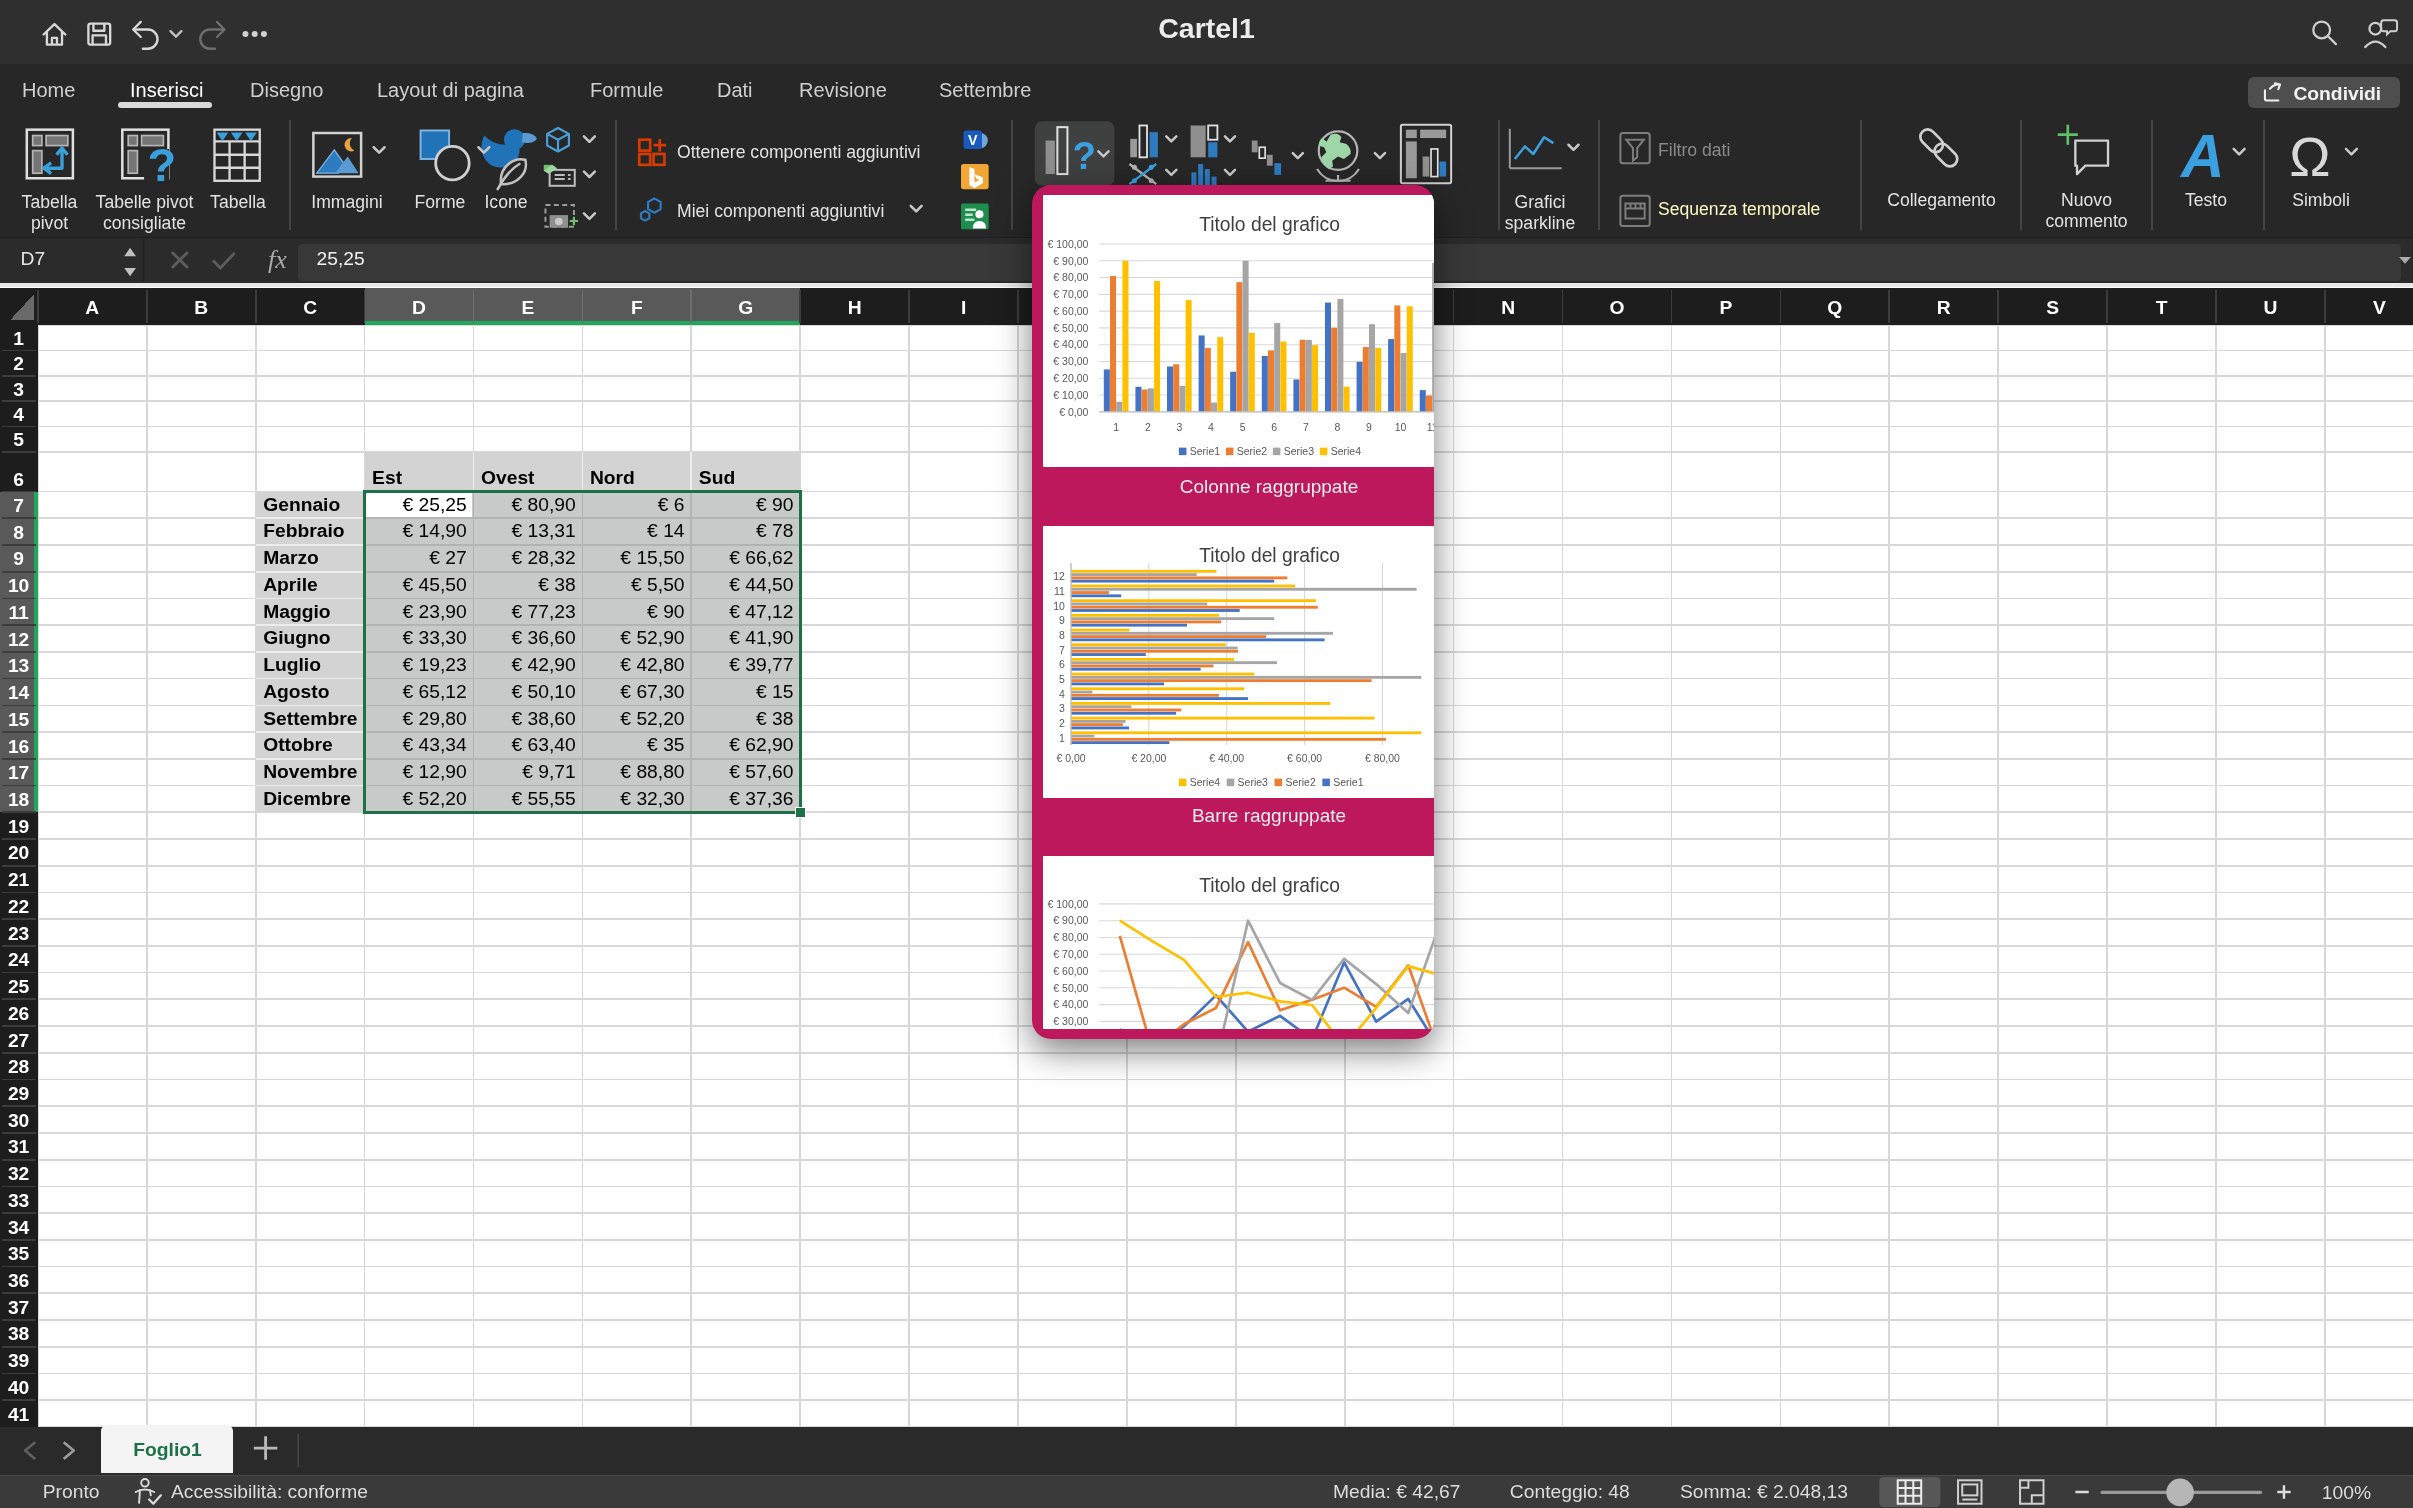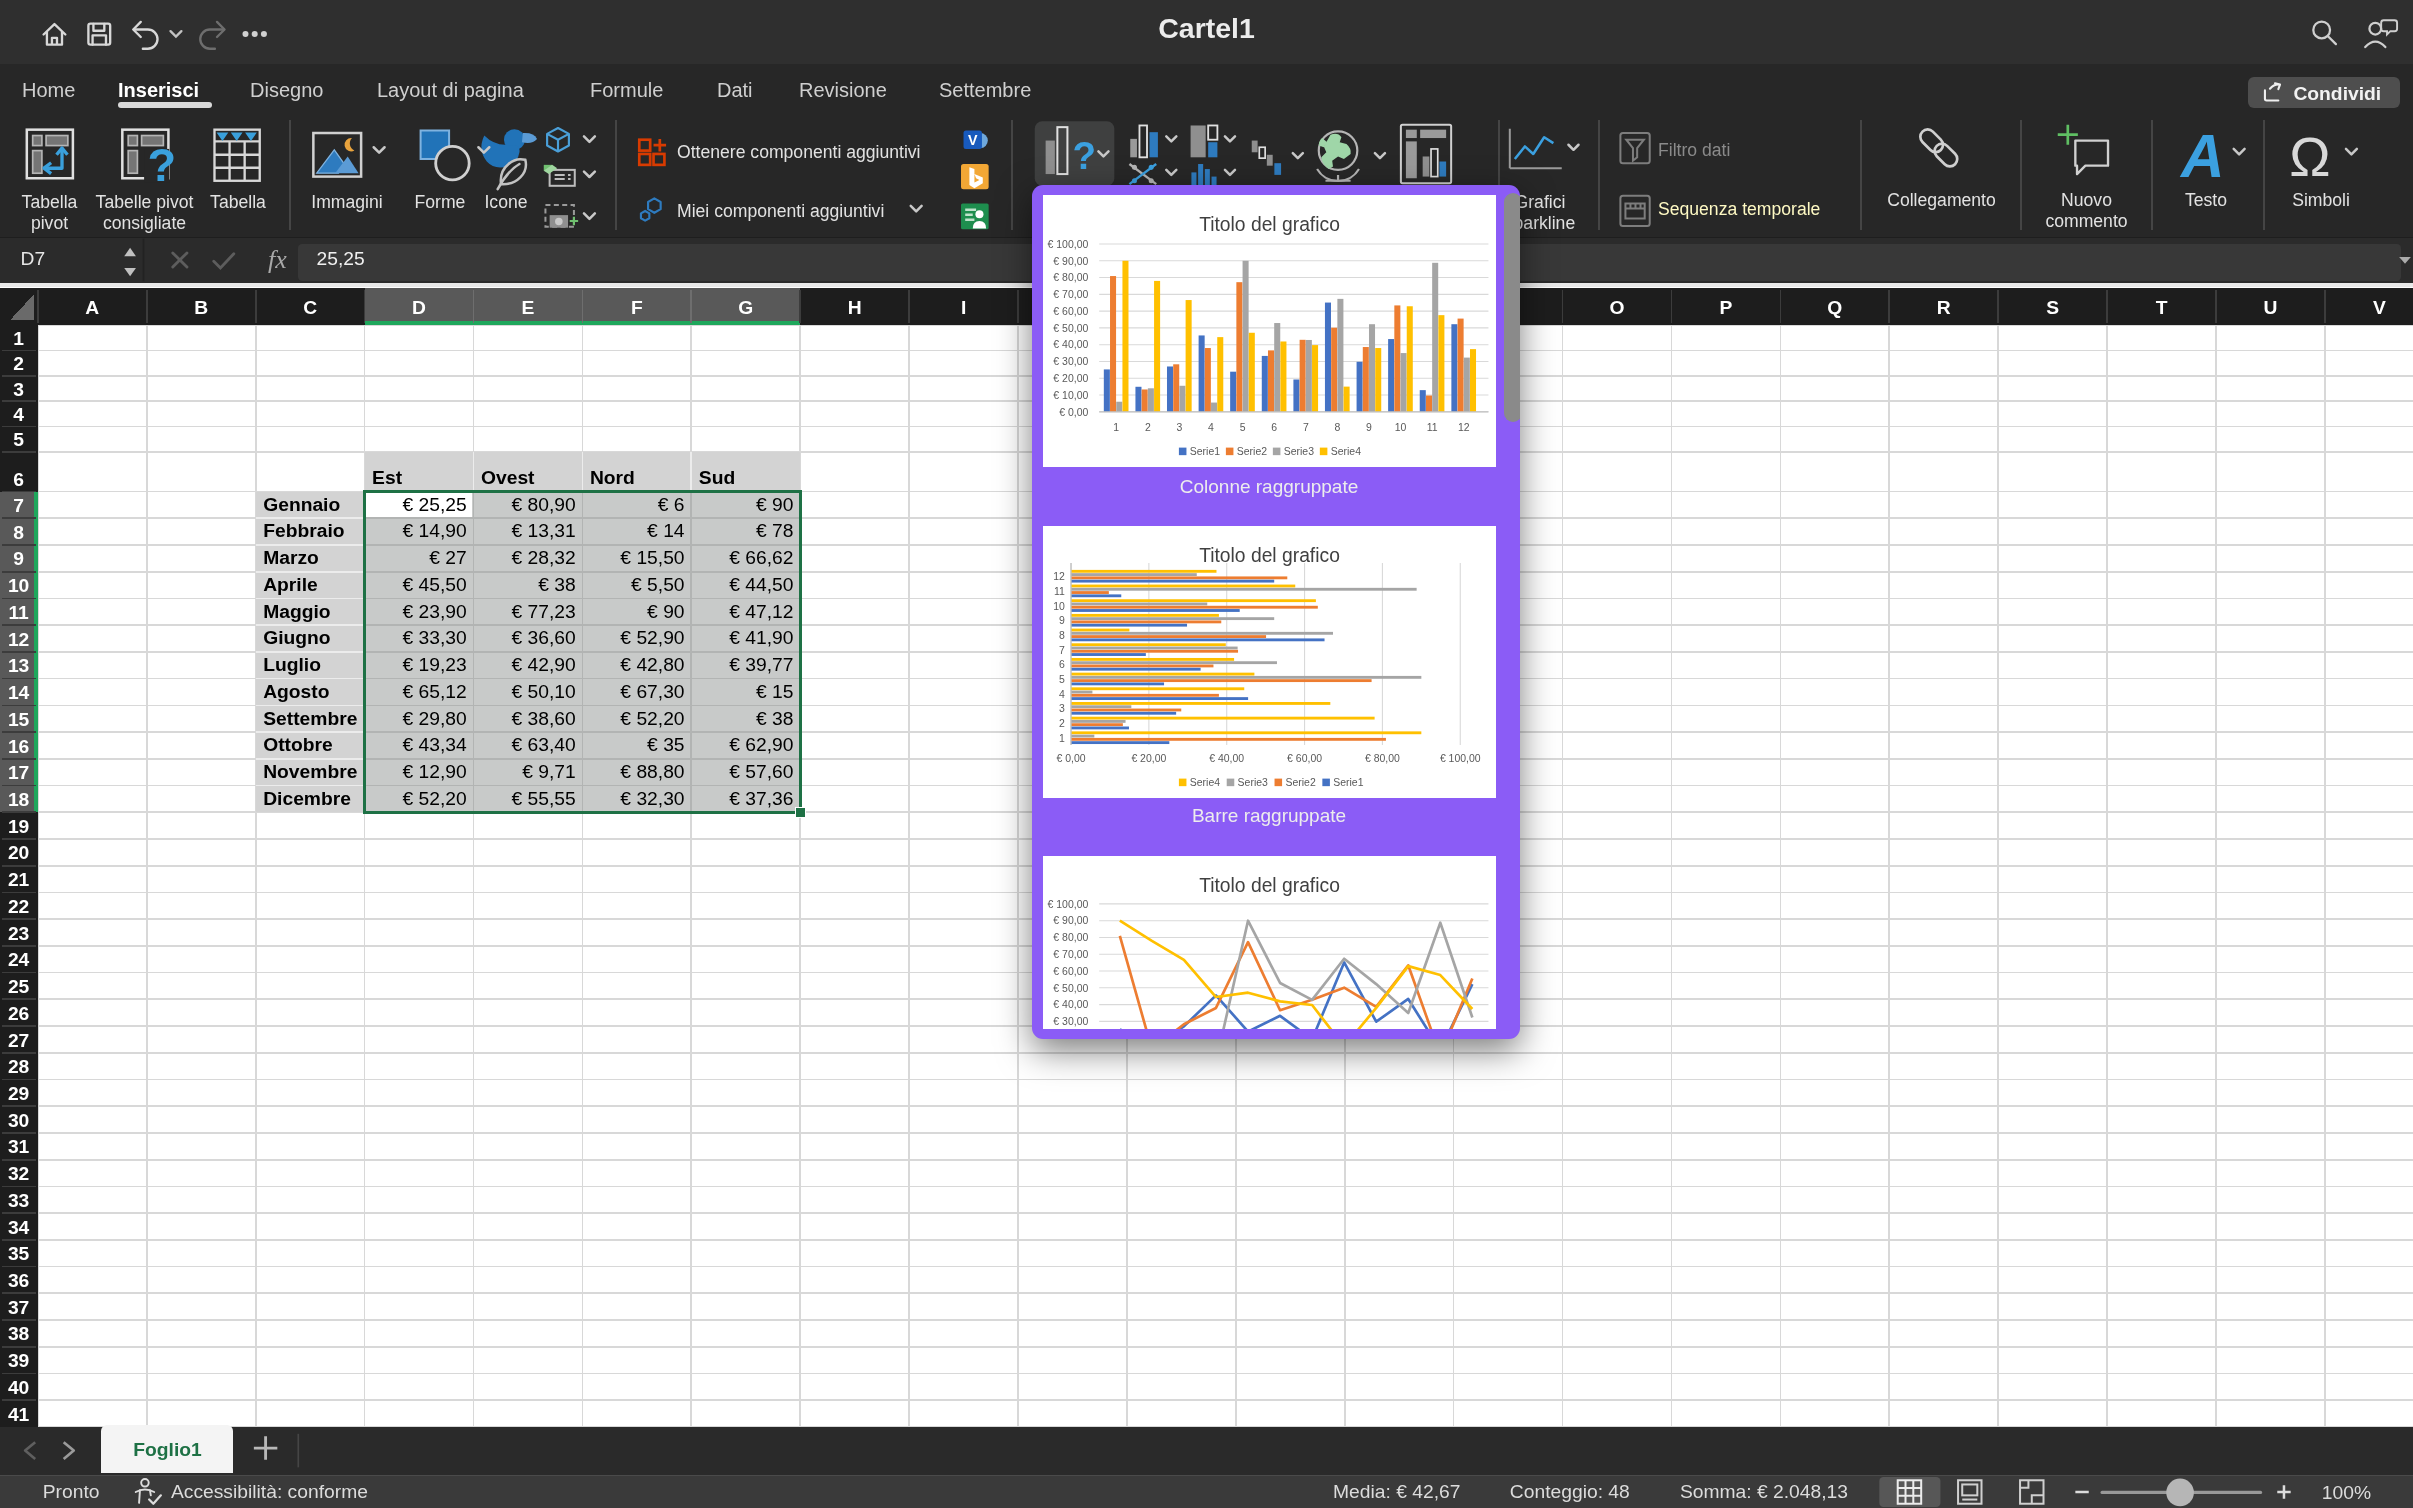--- a/index.html
+++ b/index.html
@@ -37,21 +37,21 @@
     <circle cx="2771" cy="35.5" r="10"></circle>
         <path d="M2778.5 43 L2788 52.5"></path>
     <circle cx="2835" cy="34" r="7"></circle>
         <path d="M2823 56 q12 -13 24 0"></path>
     <path d="M2845 24 h13 a3 3 0 0 1 3 3 v7 a3 3 0 0 1 -3 3 h-5 l-4 4 v-4 h-4 a3 3 0 0 1 -3 -3 v-7 a3 3 0 0 1 3 -3 z" stroke-width="2.3"></path>
   </g>
 </svg>
 
 <div class="abs" style="left:0;top:64px;width:2413px;height:173px;background:#272727"></div>
 <div class="tab" style="left:22px">Home</div>
-<div class="tab" style="left:118px;color:#ffffff;font-weight:bold">Inserisci</div>
+<div class="tab" style="left:130px;color:#ffffff;font-weight:normal">Inserisci</div>
 <div class="abs" style="left:118px;top:102px;width:94px;height:5.9px;background:#d9d9d9;border-radius:3.4px"></div>
 <div class="tab" style="left:250px">Disegno</div>
 <div class="tab" style="left:377px">Layout di pagina</div>
 <div class="tab" style="left:590px">Formule</div>
 <div class="tab" style="left:717px">Dati</div>
 <div class="tab" style="left:799px">Revisione</div>
 <div class="tab" style="left:939px">Settembre</div>
 <div class="abs" style="left:2248px;top:77px;width:152px;height:31px;background:#4e4e4e;border-radius:5.9px"></div>
 <svg class="abs" style="left:2248px;top:77px" width="152" height="31" viewBox="0 0 181 37">
   <g stroke="#efefef" stroke-width="2.5" fill="none" stroke-linecap="round" stroke-linejoin="round">
@@ -468,21 +468,21 @@
   <g stroke="#cfcfcf" stroke-width="2.4" fill="none">
     <rect x="2411" y="6" width="28" height="28"></rect>
     <path d="M2411 15 h10 v-9 M2425 34 v-10 h14"></path>
   </g>
   <path d="M2477 20 h16" stroke="#dcdcdc" stroke-width="3"></path>
   <rect x="2507" y="18.5" width="193" height="4" rx="2" fill="#999999"></rect>
   <circle cx="2602" cy="20.5" r="16.5" fill="#b6b6b6"></circle>
   <path d="M2718 20 h16 M2726 12 v16" stroke="#dcdcdc" stroke-width="3"></path>
 </svg>
 
-<div style="position:absolute;left:1032px;top:185px;width:488px;height:854px;background:#8b5cf6;border-radius:11px;box-shadow:0 11.7px 34px rgba(0,0,0,.5);overflow:hidden;z-index:50">
+<div style="position:absolute;left:1032px;top:185px;width:402px;height:854px;background:#be185d;border-radius:19px;box-shadow:0 11.7px 34px rgba(0,0,0,.5);overflow:hidden;z-index:50">
   <div style="position:absolute;left:11px;top:10px;width:453px;height:272px;background:#fff"><svg width="453" height="272" viewBox="0 0 540 324">
           <rect width="540" height="324" fill="#fff"></rect>
           <style>.ax{font-family:"Liberation Sans",sans-serif;font-size:12.5px;fill:#595959}.tt{font-family:"Liberation Sans",sans-serif;font-size:23px;fill:#404040}</style>
           <text x="270" y="43" class="tt" text-anchor="middle">Titolo del grafico</text>
           <path d="M67 58.3H531 M67 78.3H531 M67 98.3H531 M67 118.3H531 M67 138.3H531 M67 158.3H531 M67 178.3H531 M67 198.3H531 M67 218.3H531 M67 238.3H531 M67 258.3H531" stroke="#d9d9d9" stroke-width="1.3" fill="none"></path>
           <text x="54" y="62.80000000000001" class="ax" text-anchor="end">€ 100,00</text>
 <text x="54" y="82.80000000000001" class="ax" text-anchor="end">€ 90,00</text>
 <text x="54" y="102.80000000000001" class="ax" text-anchor="end">€ 80,00</text>
 <text x="54" y="122.80000000000001" class="ax" text-anchor="end">€ 70,00</text>
 <text x="54" y="142.8" class="ax" text-anchor="end">€ 60,00</text>

